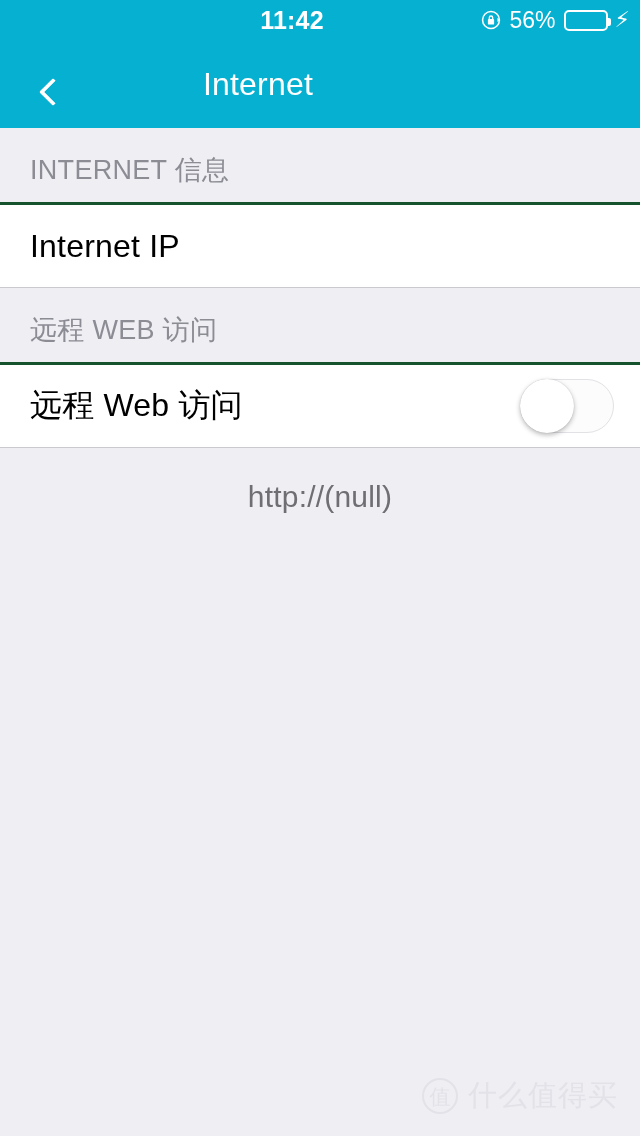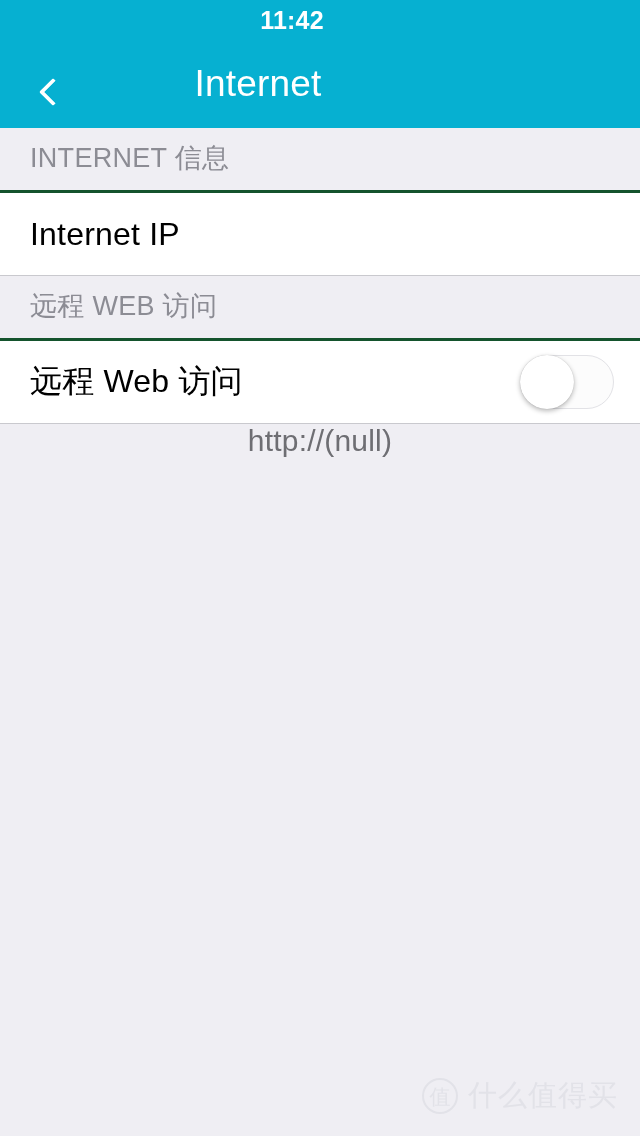--- a/index.html
+++ b/index.html
@@ -40,67 +40,81 @@
   .batt-cap{ position:absolute; right:-5px; top:6px; width:3px; height:8px;
              background:#fff; border-radius:0 2px 2px 0; }
   .bolt{ font-size:22px; line-height:1; margin-left:-1px; }
 
   
   .navbar{
     position:absolute; top:40px; left:0; width:640px; height:88px;
     background:#06b0d1; color:#fff;
   }
   .nav-title{ position:absolute; left:0; width:516px; top:26px; text-align:center;
-              font-size:37px; line-height:36px; letter-spacing:.2px; }
+              font-size:32px; line-height:36px; letter-spacing:.2px; }
   .nav-back{ position:absolute; left:22px; top:52px; width:56px; height:56px;
              transform:translateY(-50%); background:transparent; border:0;
              display:flex; align-items:center; justify-content:center; cursor:pointer; }
   .chev{ width:20px; height:20px; border-left:4.5px solid #fff; border-bottom:4.5px solid #fff;
          transform:rotate(45deg); border-radius:2px; margin-left:5px; }
 
   
   .content{ position:absolute; top:128px; left:0; width:640px; bottom:0; background:#efeef3; }
 
-  .sec-header{ height:62px; display:flex; align-items:flex-end;
+  .sec-header{ height:74px; display:flex; align-items:flex-end;
                padding:0 0 14px 30px; color:#8c8c94; font-size:27px;
                letter-spacing:.3px; }
 
   .cell{ background:#fff; height:86px; display:flex; align-items:center;
          padding:0 26px 0 30px; position:relative;
          border-top:3px solid #14532d; border-bottom:1px solid #c9c9ce; }
   .cell-title{ font-size:32px; color:#000; letter-spacing:.2px; }
   .cell-value{ margin-left:auto; font-size:30px; color:#8c8c94; }
 
   
   .switch{ margin-left:auto; position:relative; width:94px; height:54px;
            border-radius:27px; background:#fcfcfc; border:1px solid #e2e2e6;
            cursor:pointer; }
   .switch .knob{ position:absolute; top:-1px; left:-1px; width:54px; height:54px;
                  border-radius:50%; background:#fff;
                  box-shadow:0 2px 5px rgba(0,0,0,.28), 0 0 1px rgba(0,0,0,.2); }
 
   .footnote{ text-align:center; color:#6e6e73; font-size:30px;
-             letter-spacing:.2px; }
+             padding-top:32px; letter-spacing:.2px; }
 
   
   .watermark{ position:absolute; right:22px; bottom:20px;
               display:flex; align-items:center; gap:10px;
               color:#e2e2e8; }
   .wm-logo{ width:36px; height:36px; border-radius:50%;
             border:2px solid #e2e2e8; display:flex; align-items:center;
             justify-content:center; font-size:21px; line-height:1; }
   .wm-text{ font-size:29px; letter-spacing:1px; }
 </style>
 </head>
 <body>
 
 <div id="phone">
 
   <div class="statusbar">
     <div class="sb-center">11:42</div>
+    <div class="sb-right">
+      <svg class="rotlock" viewBox="0 0 24 24">
+        <circle cx="12" cy="12" r="9.2" fill="none" stroke="#fff" stroke-width="1.7"></circle>
+        <rect x="8.6" y="11" width="6.8" height="6" rx="1" fill="#fff"></rect>
+        <path d="M10.2 11V9.4a1.8 1.8 0 0 1 3.6 0V11" fill="none" stroke="#fff" stroke-width="1.5"></path>
+        <path d="M19 9.5l2.6 2.6-2.6 2.2z" fill="#fff"></path>
+      </svg>
+      <span class="sb-pct">56%</span>
+      <span class="batt">
+        <span class="batt-fill" id="battfill" style="width: 56%; background: rgb(76, 217, 100);"></span>
+        <span class="batt-cap"></span>
+      </span>
+      <span class="bolt">⚡</span>
+    </div>
   </div>
 
   <div class="navbar">
     <button class="nav-back">
       <span class="chev"></span>
     </button>
     <div class="nav-title">Internet</div>
   </div>
 
   <div class="content">

